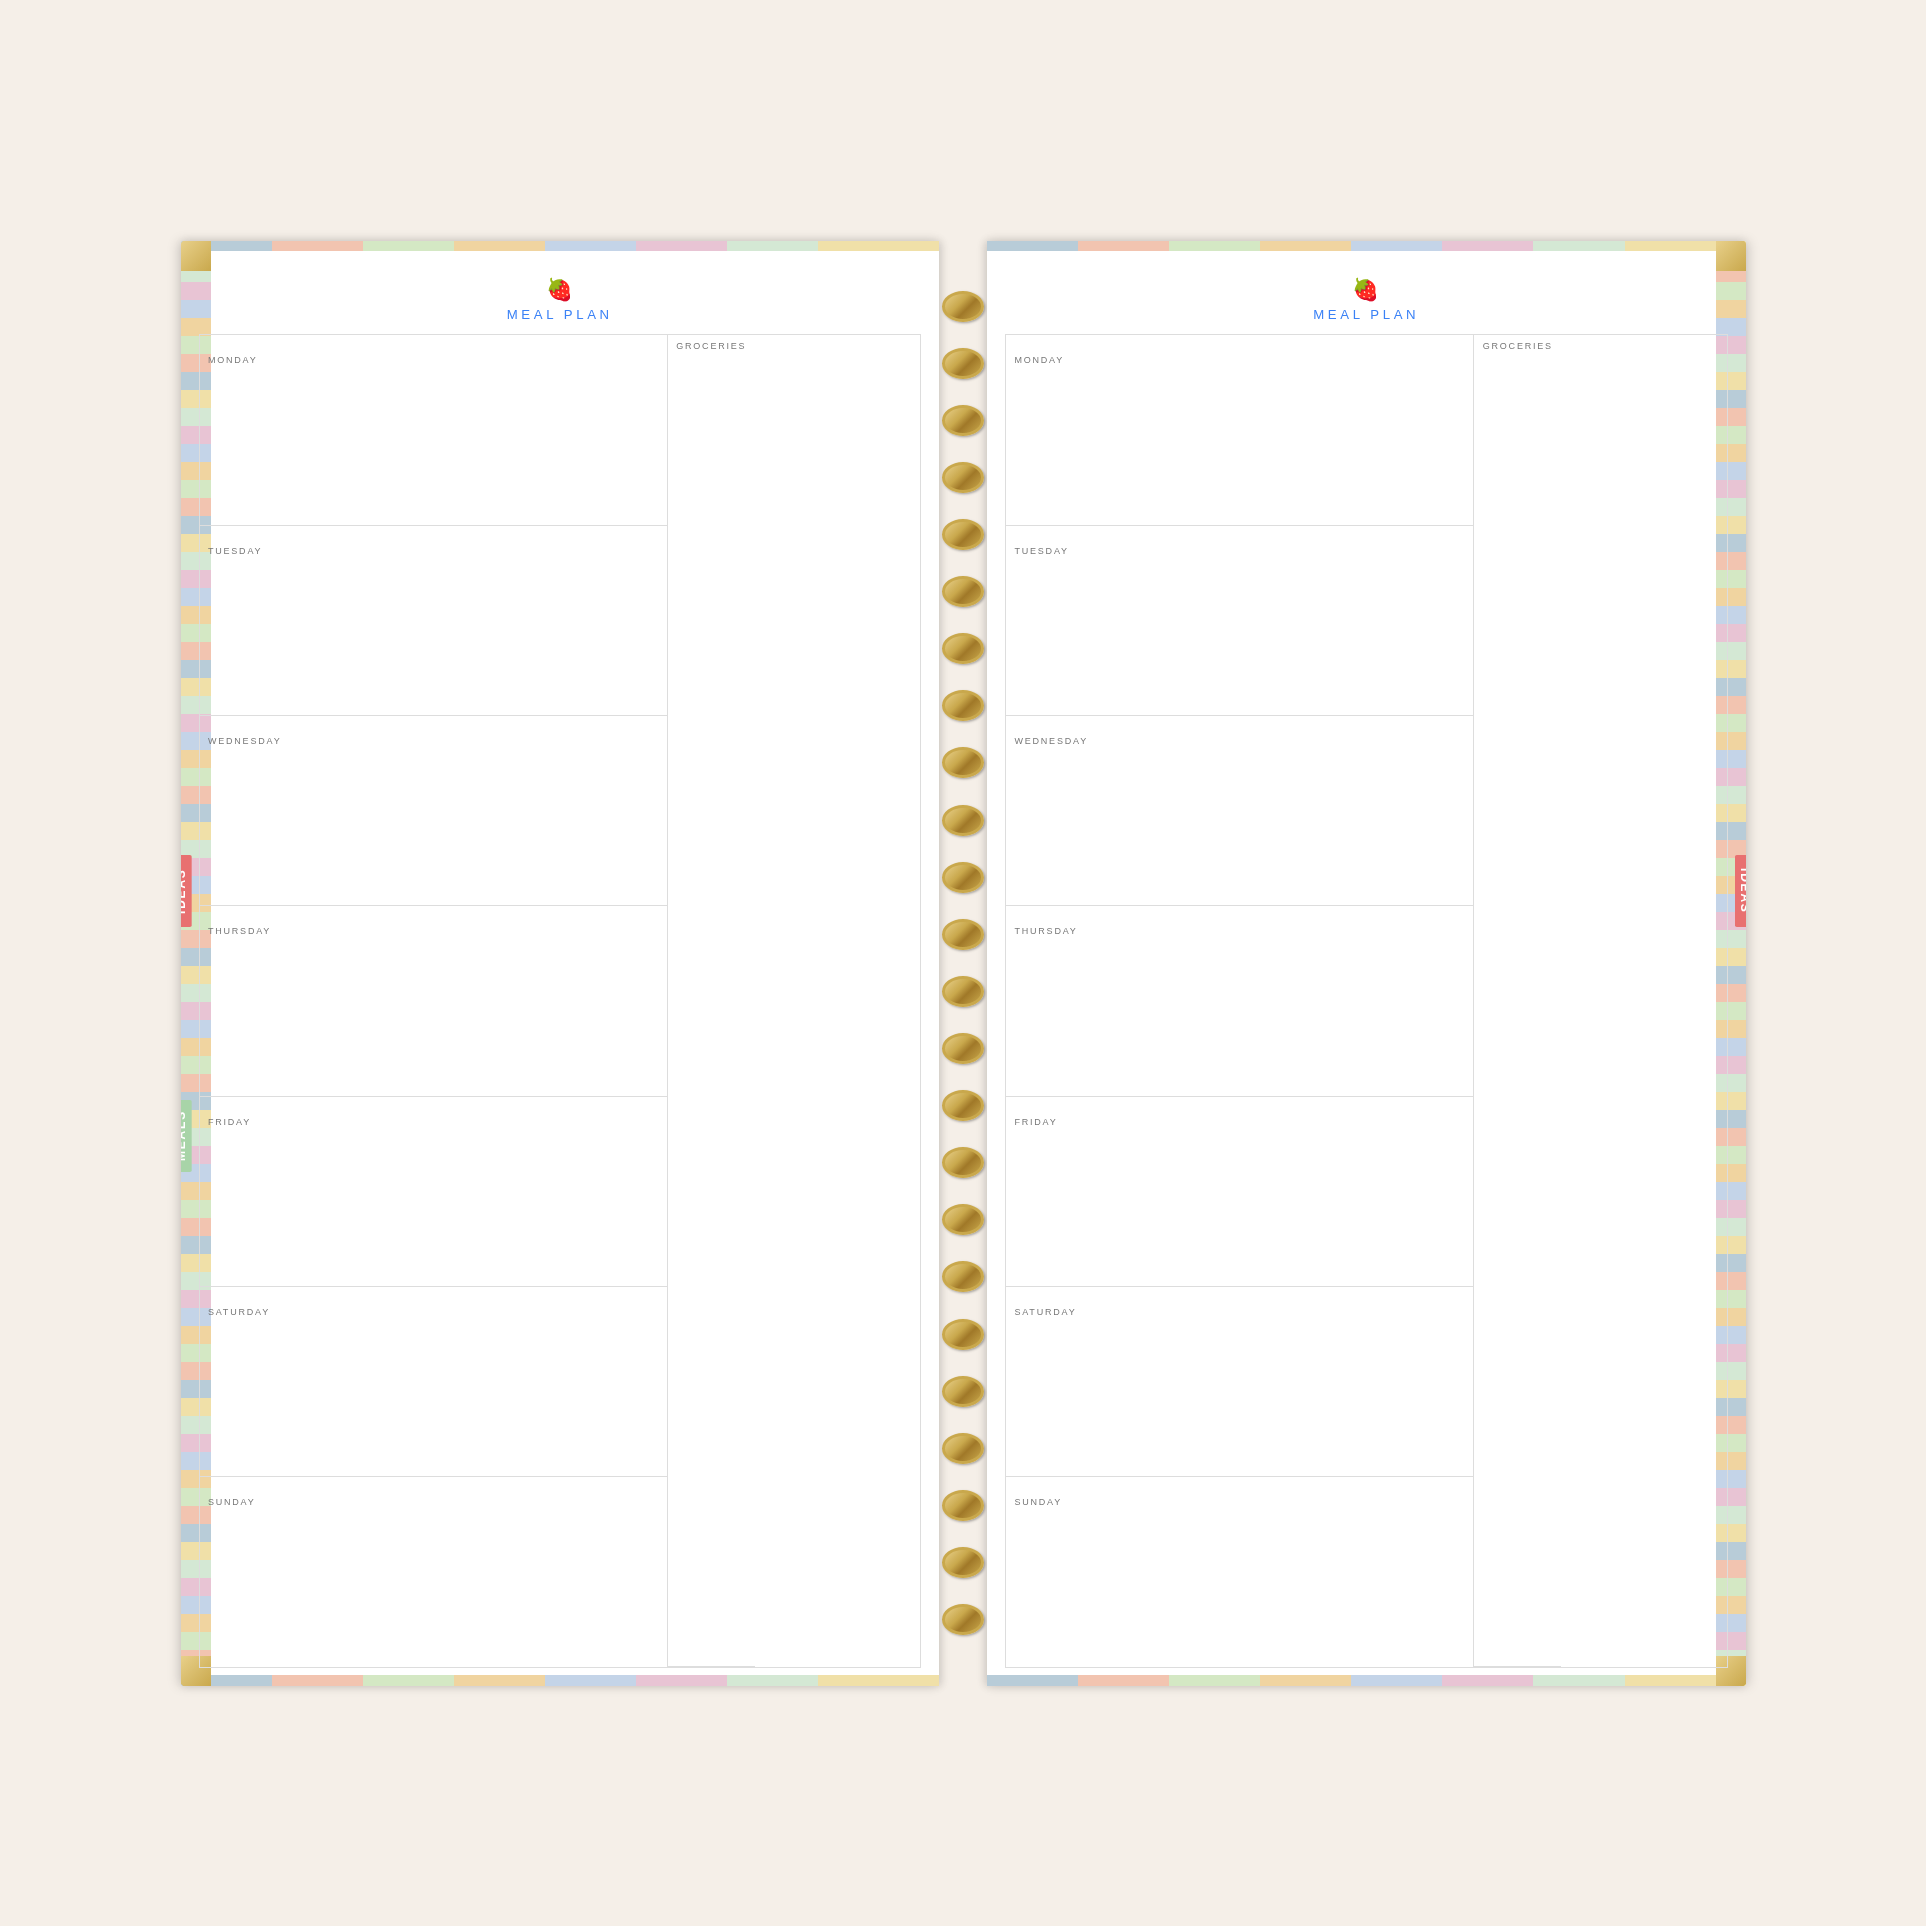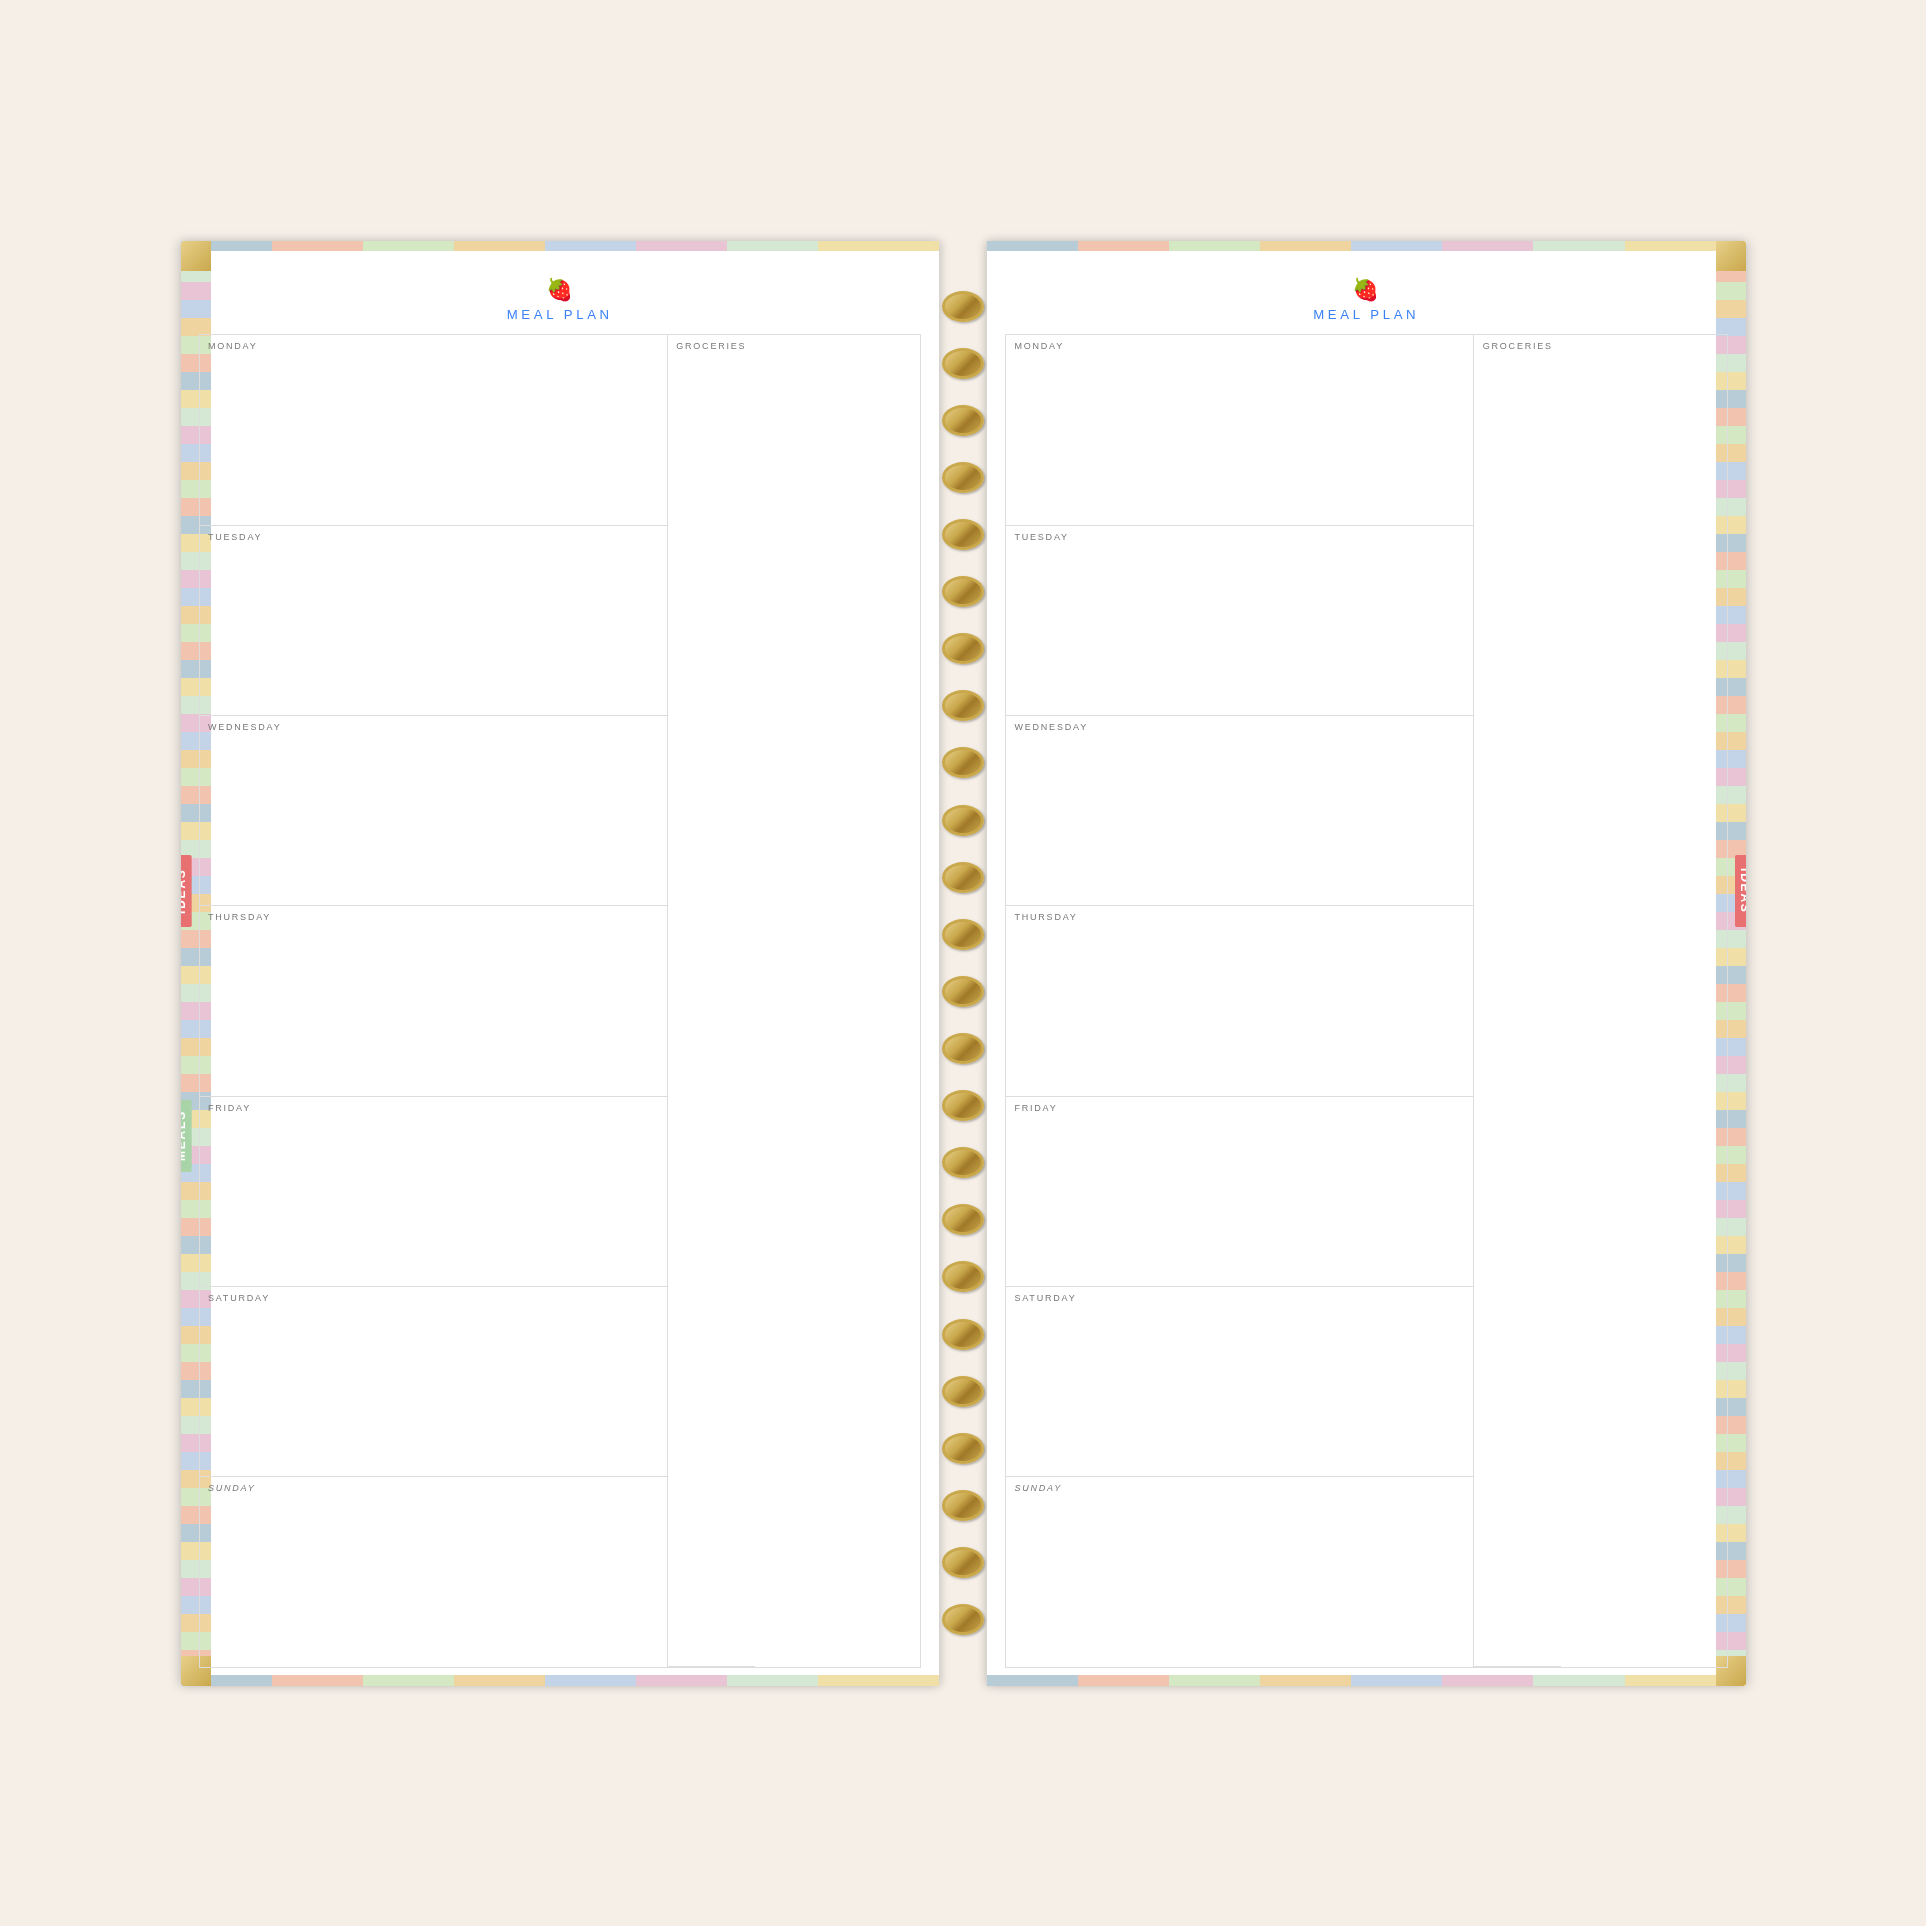--- a/index.html
+++ b/index.html
@@ -271,30 +271,30 @@
 
     .day-cell {
       flex: 1;
       border-bottom: 0.6px solid #ddd;
       padding: 6px 8.4px;
       min-height: 0;
     }
 
     .day-cell:last-child {
       border-bottom: none;
-      font-style: italic;
     }
 
     .day-label {
       font-size: 9px;
       letter-spacing: 1.8px;
       color: #777;
       font-weight: 500;
       text-transform: uppercase;
       margin-bottom: 2.4px;
+      margin-top: 14px;
     }
 
     .groceries-header {
       padding: 6px 8.4px;
       border-bottom: 0.6px solid #ddd;
     }
 
     .groceries-label {
       font-size: 9px;
       letter-spacing: 1.8px;

